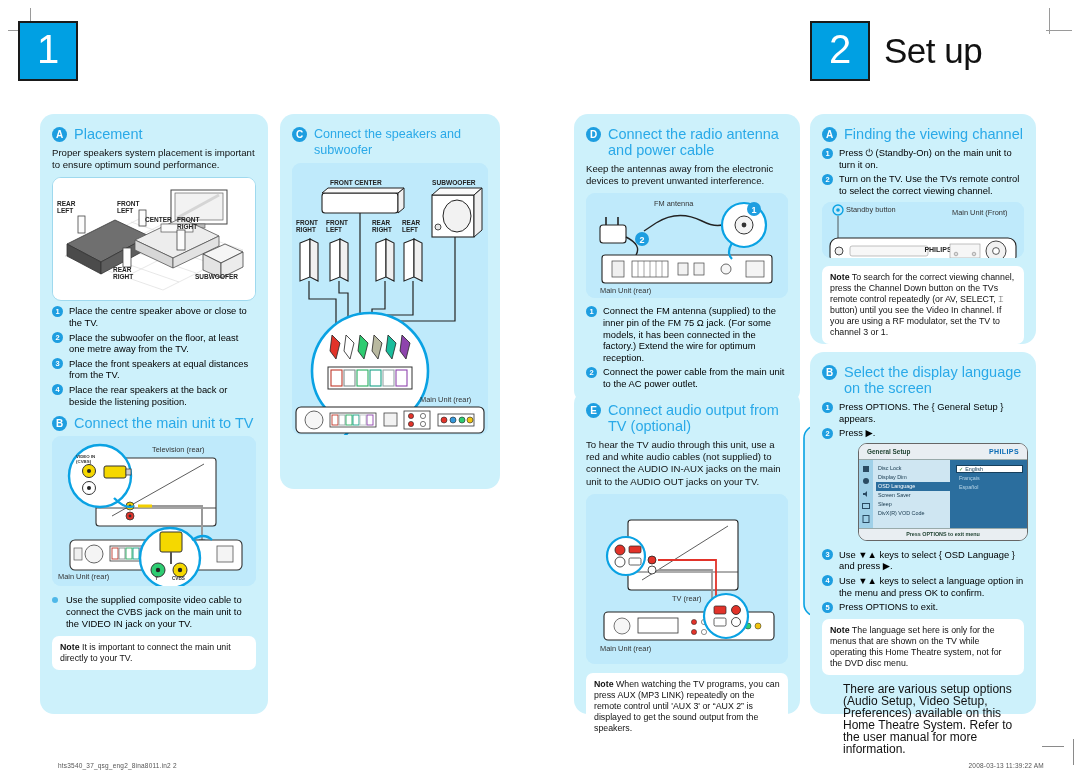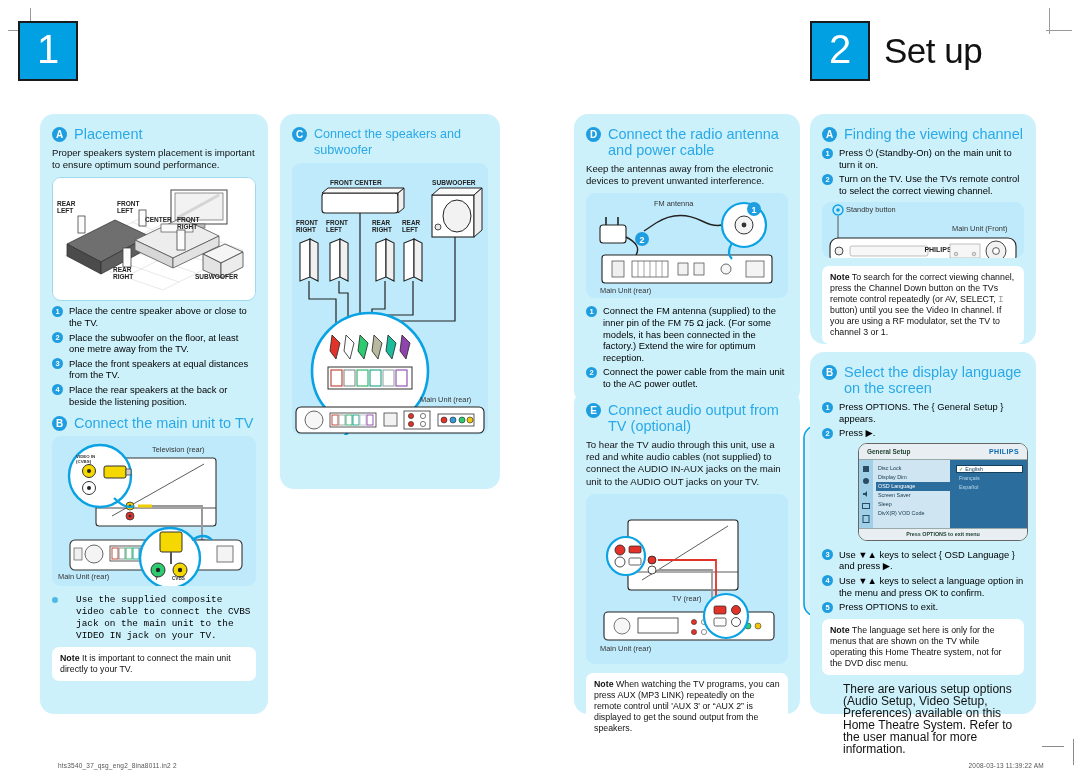--- a/index.html
+++ b/index.html
@@ -31,21 +31,21 @@
   .sectitle{color:#2aa9e8;font-size:14.5px;line-height:16px;font-weight:400;}
 
   .body-t{font-size:9.6px;line-height:12.2px;color:#111;margin:3px 0 6px 0;}
   .body-t.small{font-size:12px;line-height:12px;margin-left:21px;}
 
   ol.steps{list-style:none;margin:4px 0 2px 0;padding:0;}
   ol.steps li{display:flex;gap:6px;margin-bottom:3px;font-size:9.4px;line-height:11.6px;}
   ol.steps li .n{flex:0 0 auto;width:11px;height:11px;border-radius:50%;background:#1e9ee0;color:#fff;
     font-size:7.5px;line-height:11px;text-align:center;font-weight:bold;margin-top:0.5px;}
   ul.bullets{list-style:none;margin:4px 0 4px 0;padding:0;}
-  ul.bullets li{display:flex;gap:18px;font-size:9.4px;line-height:11.8px;font-family:Liberation Mono, monospace;}
+  ul.bullets li{display:flex;gap:8px;font-size:9.4px;line-height:11.8px;}
   ul.bullets li .dot{flex:0 0 auto;width:6px;height:6px;border-radius:50%;background:#4fb8e8;margin-top:3px;}
 
   .note{background:#fff;border-radius:7px;padding:6px 8px;font-size:8.8px;line-height:11px;margin:6px 0 2px 0;color:#111;}
   .note b{font-weight:bold;}
 
   .fig{background:#fff;border:1px solid #9fd9ee;border-radius:9px;position:relative;overflow:hidden;}
   .fig.blue{background:#bfeafb;border:none;}
 
   .figlabel{position:absolute;font-size:7.4px;color:#333;}
   .figlabel.dark{color:#222;}
@@ -535,21 +535,21 @@
           <circle cx="17" cy="49" r="4" fill="#f0f0f0" stroke="#333" stroke-width="0.9"></circle>
           <rect x="28" y="44" width="78" height="10" rx="2" fill="#f7f7f7" stroke="#999" stroke-width="0.6"></rect>
           <text x="116" y="50" font-size="7" fill="#222" text-anchor="middle" font-weight="bold" font-family="Liberation Sans, sans-serif">PHILIPS</text>
           <rect x="128" y="42" width="30" height="14" fill="#f6f6f6" stroke="#999" stroke-width="0.6"></rect>
           <circle cx="134" cy="52" r="1.8" fill="#ddd" stroke="#777" stroke-width="0.5"></circle>
           <circle cx="152" cy="52" r="1.8" fill="#ddd" stroke="#777" stroke-width="0.5"></circle>
           <circle cx="174" cy="49" r="10" fill="#f2f2f2" stroke="#333" stroke-width="0.9"></circle>
           <circle cx="174" cy="49" r="3.4" fill="#fff" stroke="#333" stroke-width="0.8"></circle>
         </svg>
         <div class="figlabel" style="left:24px;top:3px;">Standby button</div>
-        <div class="figlabel" style="left:130px;top:22px;">Main Unit (Front)</div>
+        <div class="figlabel" style="left:130px;top:6px;">Main Unit (Front)</div>
       </div>
 
       <div class="note" style="margin-top:8px;">
         <b>Note</b>
         <span>To search for the correct viewing channel, press the Channel Down button on the TVs remote control repeatedly (or AV, SELECT, ⌶ button) until you see the Video In channel. If you are using a RF modulator, set the TV to channel 3 or 1.</span>
       </div>
     </div>
 
     <div class="panel" style="position:absolute;left:270px;top:334px;width:226px;height:362px;">
       <div class="sechead">

